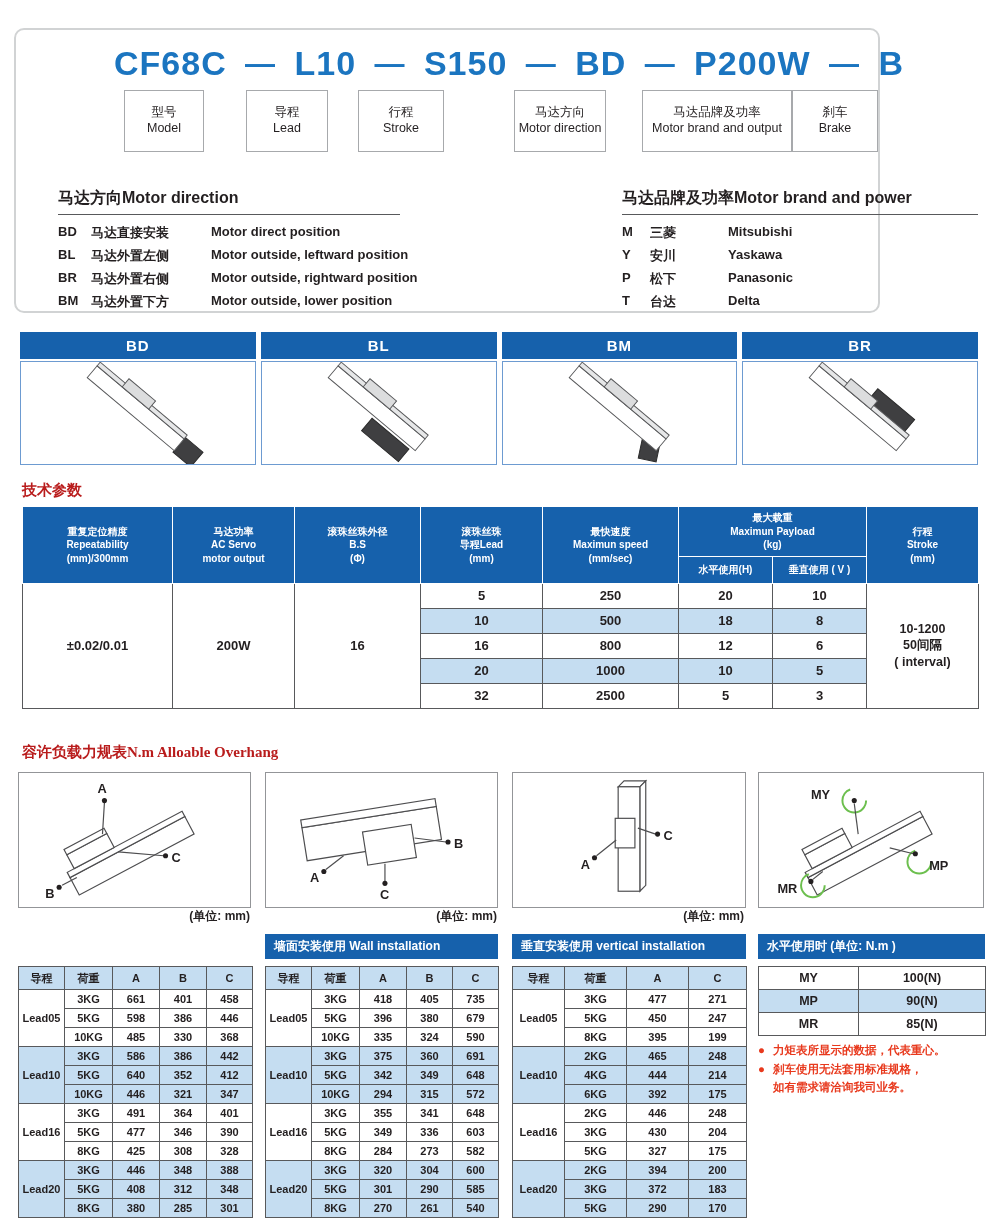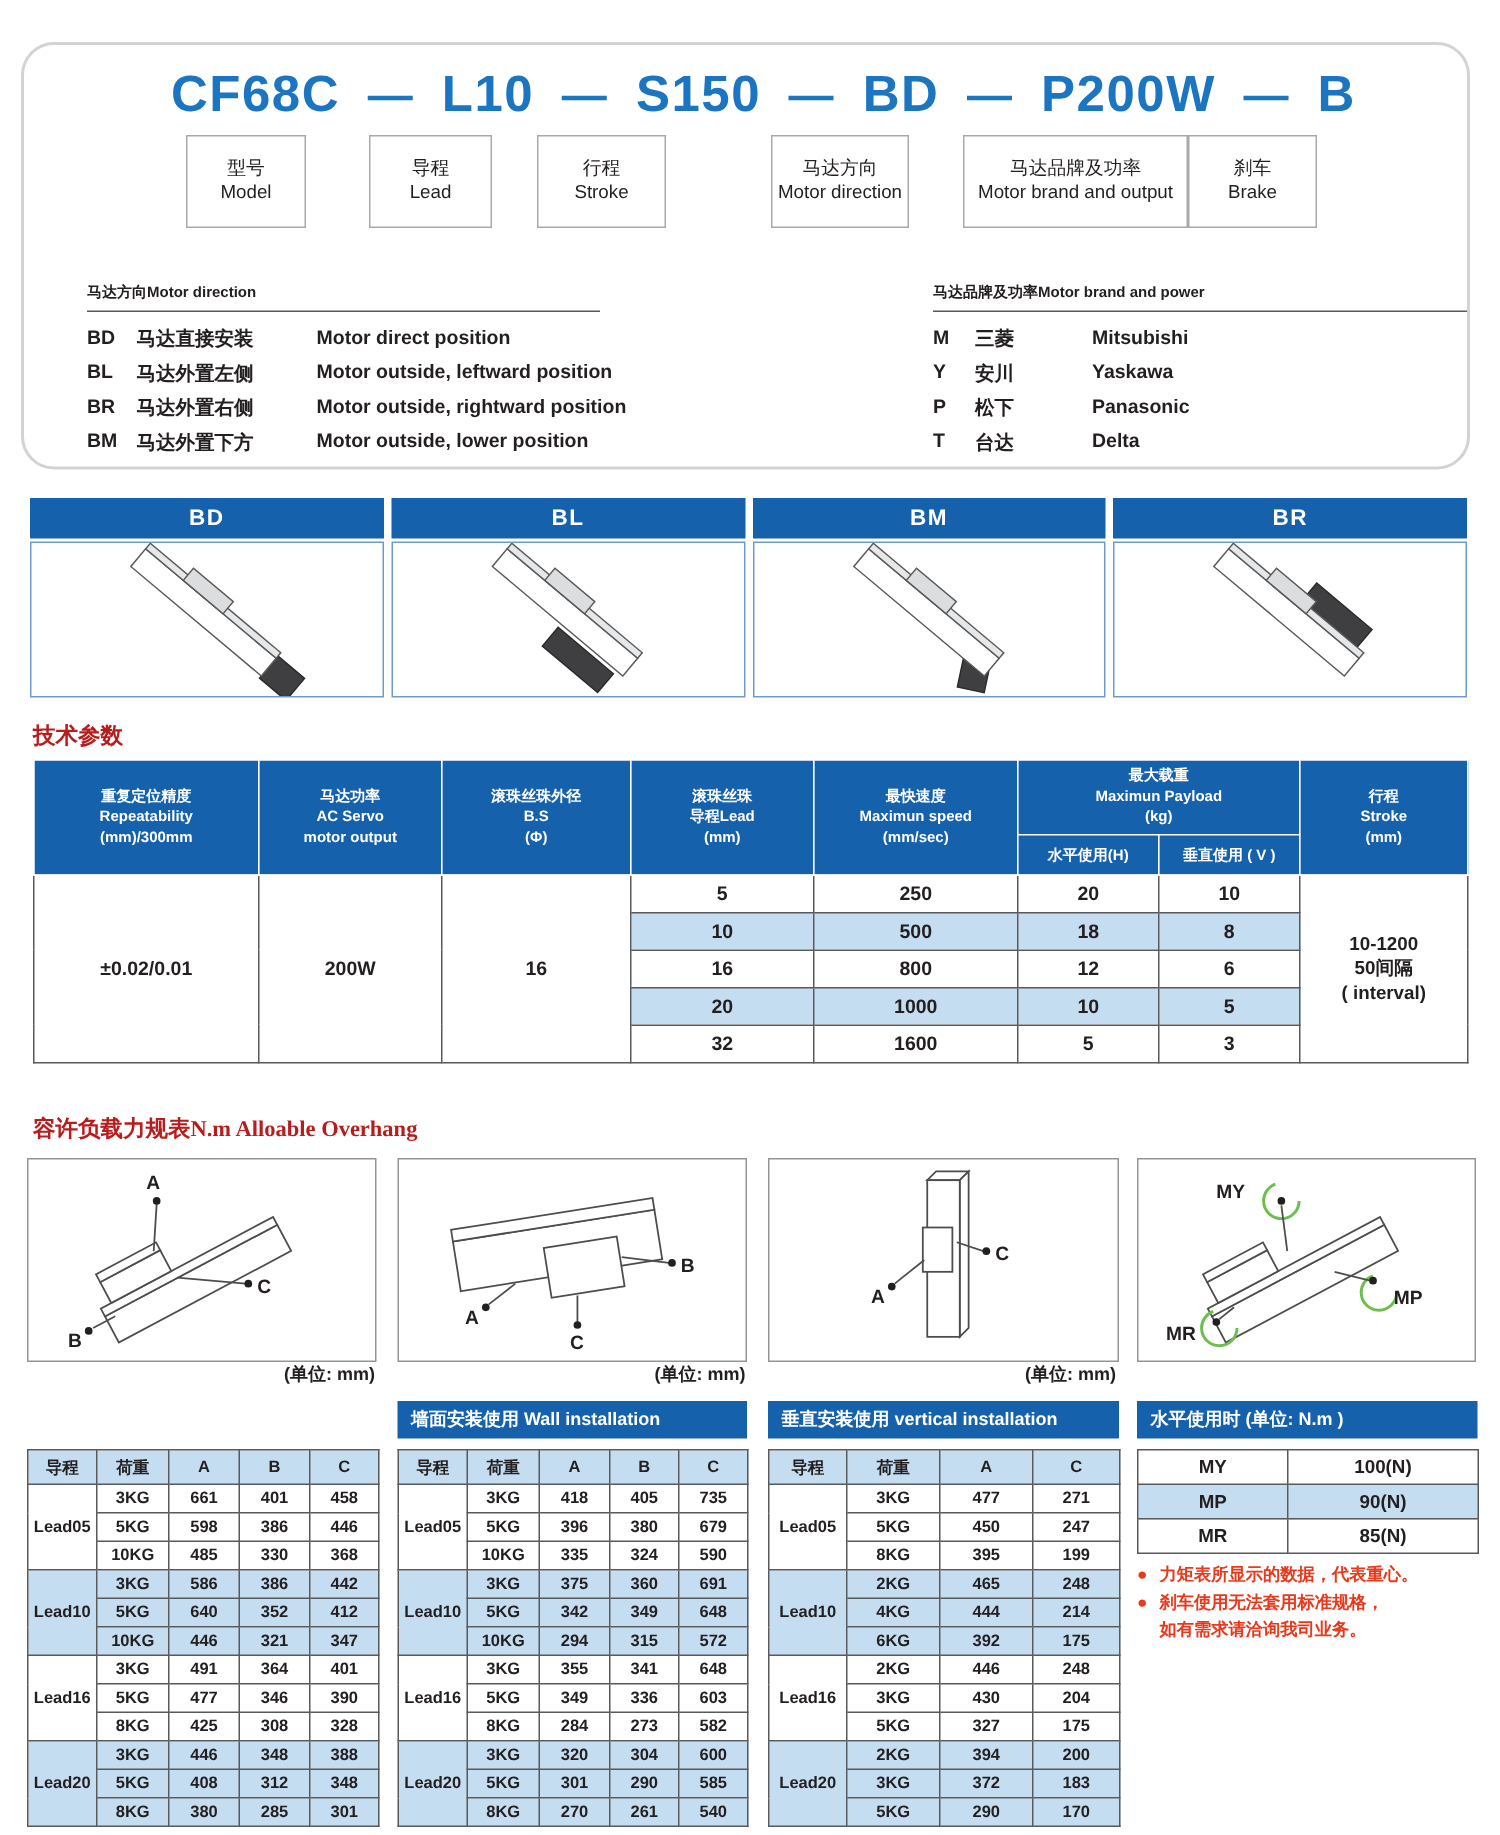--- a/index.html
+++ b/index.html
@@ -1,33 +1,33 @@
 <!DOCTYPE html>
 <html><head>
 <meta charset="utf-8">
 <style>
   html,body{margin:0;padding:0;background:#ffffff;}
   body{font-family:"Liberation Sans","DejaVu Sans",sans-serif;color:#231f20;}
   .page{position:relative;width:1000px;height:1223px;background:#ffffff;overflow:hidden;}
 
   
-  .top-box{position:absolute;left:14px;top:28px;width:966px;height:285px;
-    border:2px solid #d1d3d4;border-radius:22px;background:#fff;box-sizing:border-box;}
+  .top-box{position:absolute;left:14px;top:28px;width:866px;height:285px;
+    border:2px solid #d1d3d4;border-radius:10px;background:#fff;box-sizing:border-box;}
   .model-line{position:absolute;left:98px;top:14px;width:790px;display:flex;
     justify-content:space-between;align-items:center;font-size:34px;font-weight:bold;color:#1b75c0;letter-spacing:1px;}
   .model-line .dash{font-size:30px;}
   .mbox{position:absolute;top:60px;height:62px;border:1px solid #a7a9ac;background:#fff;
     display:flex;flex-direction:column;align-items:center;justify-content:center;
     font-size:12.5px;line-height:1.25;text-align:center;box-sizing:border-box;padding:2px;}
   .mbox span{display:block;}
   .b1{left:108px;width:80px}.b2{left:230px;width:82px}.b3{left:342px;width:86px}
   .b4{left:498px;width:92px}.b5{left:626px;width:150px}.b6{left:776px;width:86px}
 
   .legend{position:absolute;top:158px;}
-  .legend .list-title{font-weight:bold;font-size:10px;padding-bottom:5px;border-bottom:1.5px solid #58595b;}
+  .legend .list-title{font-weight:bold;font-size:16px;padding-bottom:5px;border-bottom:1.5px solid #58595b;}
   .legend .list-rows{margin-top:9px;}
   .lrow{display:flex;font-size:13px;font-weight:bold;margin-bottom:5px;}
   .dir-list{left:42px;width:390px;}
   .dir-list .list-title{width:342px;}
   .dir-list .lcode{width:33px;}
   .dir-list .lcn{width:120px;}
   .brand-list{left:606px;width:365px;}
   .brand-list .list-title{width:356px;}
   .brand-list .lcode{width:28px;}
   .brand-list .lcn{width:78px;}
@@ -322,21 +322,21 @@
           <td>6</td>
         </tr>
         <tr>
           <td class="hl">20</td>
           <td class="hl">1000</td>
           <td class="hl">10</td>
           <td class="hl">5</td>
         </tr>
         <tr>
           <td>32</td>
-          <td>1600</td>
+          <td>2500</td>
           <td>5</td>
           <td>3</td>
         </tr>
       </tbody>
   </table>
 
   <div class="sec-title t-over">容许负载力规表N.m Alloable Overhang</div>
 
   <div class="obox o1">
     <svg viewBox="0 0 233 136">

